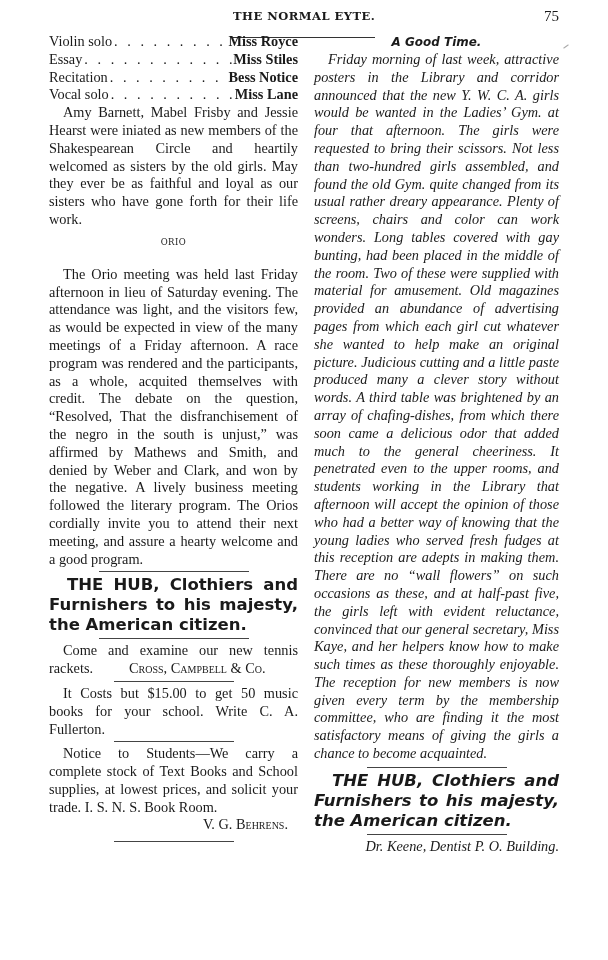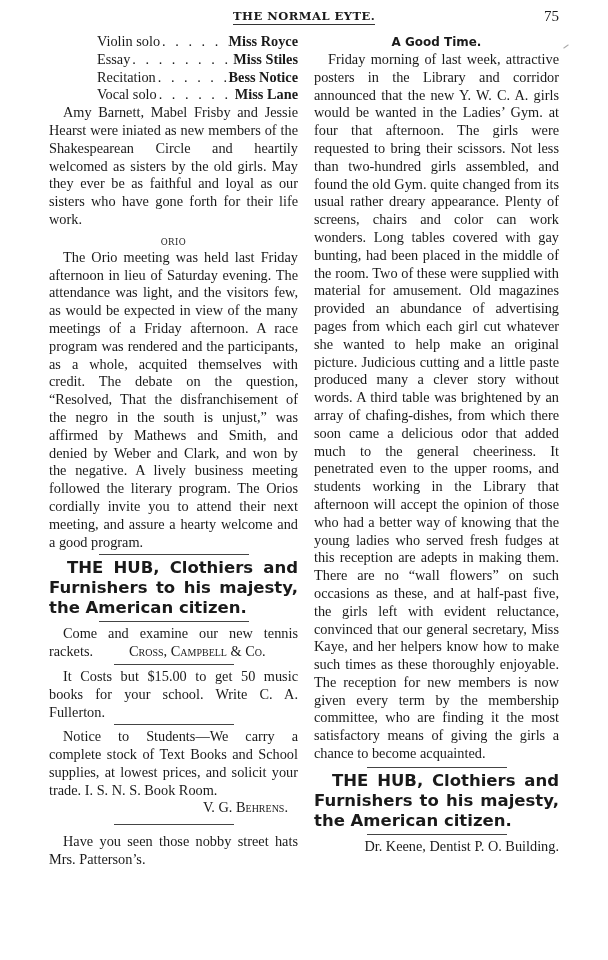--- a/index.html
+++ b/index.html
@@ -1,40 +1,40 @@
 <!DOCTYPE html>
 <html><head>
 <meta charset="utf-8">
 <style>
   html, body { margin: 0; padding: 0; background: #ffffff; }
   body { width: 608px; height: 960px; position: relative; overflow: hidden; color: #1a1a1a; }
   .header { position: absolute; top: 8px; left: 0; width: 608px; height: 22px; }
   .header .title {
     position: absolute; left: 233px; top: 1px;
     font-family: "DejaVu Serif", serif; font-weight: bold; font-size: 11.5px; letter-spacing: 0.5px;
-    border-bottom: 1.5px solid #333; padding-bottom: 1px;
+    border-bottom: 1.5px solid #333; padding-bottom: 14px;
   }
   .header .pageno {
     position: absolute; right: 49px; top: 0px;
     font-family: "Liberation Serif", serif; font-size: 15px;
   }
   .col {
     position: absolute; top: 33px;
     font-family: "Liberation Serif", serif; font-size: 14.3px; line-height: 17.8px;
   }
   .col-left { left: 49px; width: 249px; }
-  .col-right { left: 314px; width: 245px; }
+  .col-right { left: 314px; width: 245px; font-style: italic; }
   .prog-row { display: flex; white-space: nowrap; height: 17.8px; }
-  .prog-row .name { flex: 0 0 auto; margin-left: 48px; }
+  .prog-row .name { flex: 0 0 auto; }
   .prog-row .dots { flex: 1 1 auto; overflow: hidden; letter-spacing: 3px; padding: 0 2px; }
   .prog-row .perf { flex: 0 0 auto; font-weight: bold; }
   p.j { margin: 0; text-align: justify; text-indent: 14px; hyphens: none; }
   .section-head {
     text-align: center; font-family: "DejaVu Serif", serif; font-size: 8.5px;
-    letter-spacing: 0.5px; margin: 7px 0 1px 0; line-height: 12px;
+    letter-spacing: 0.5px; margin: 7px 0 18px 0; line-height: 12px;
   }
   .article-title {
     text-align: center; font-family: "DejaVu Sans", sans-serif; font-weight: bold;
     font-size: 13px; line-height: 17px; margin: 0 0 1px 0; transform: scaleX(0.92);
   }
   .rule { height: 0; border-top: 1.5px solid #444; margin: 3px auto 3px auto; }
   .rule.w120 { width: 120px; }
   .rule.w150 { width: 150px; }
   .rule.w140 { width: 140px; }
   .ad-hub {
@@ -105,21 +105,20 @@
 
   <p class="j">It Costs but $15.00 to get 50 music books for your school. Write C. A. Fullerton.</p>
 
   <div class="rule w120"></div>
 
   <p class="j">Notice to Students—We carry a complete stock of Text Books and School supplies, at lowest prices, and solicit your trade. I. S. N. S. Book Room.</p>
   <div class="right-align sc">V. G. Behrens.</div>
 
   <div class="rule w120" style="margin-top:7px;margin-bottom:8px;"></div>
 
-  <p class="j">Have you seen those nobby street hats Mrs. Patterson’s.</p>
 </div>
 
 <div class="col col-right">
   <div class="article-title">A Good Time.</div>
   <p class="j">Friday morning of last week, attractive posters in the Library and corridor announced that the new Y. W. C. A. girls would be wanted in the Ladies’ Gym. at four that afternoon. The girls were requested to bring their scissors. Not less than two-hundred girls assembled, and found the old Gym. quite changed from its usual rather dreary appearance. Plenty of screens, chairs and color can work wonders. Long tables covered with gay bunting, had been placed in the middle of the room. Two of these were supplied with material for amusement. Old magazines provided an abundance of advertising pages from which each girl cut whatever she wanted to help make an original picture. Judicious cutting and a little paste produced many a clever story without words. A third table was brightened by an array of chafing-dishes, from which there soon came a delicious odor that added much to the general cheeriness. It penetrated even to the upper rooms, and students working in the Library that afternoon will accept the opinion of those who had a better way of knowing that the young ladies who served fresh fudges at this reception are adepts in making them. There are no “wall flowers” on such occasions as these, and at half-past five, the girls left with evident reluctance, convinced that our general secretary, Miss Kaye, and her helpers know how to make such times as these thoroughly enjoyable. The reception for new members is now given every term by the membership committee, who are finding it the most satisfactory means of giving the girls a chance to become acquainted.</p>
 
   <div class="rule w140" style="margin-top:4px;"></div>
 
   <div class="ad-hub">
     <span class="l1">THE HUB, Clothiers and</span>

